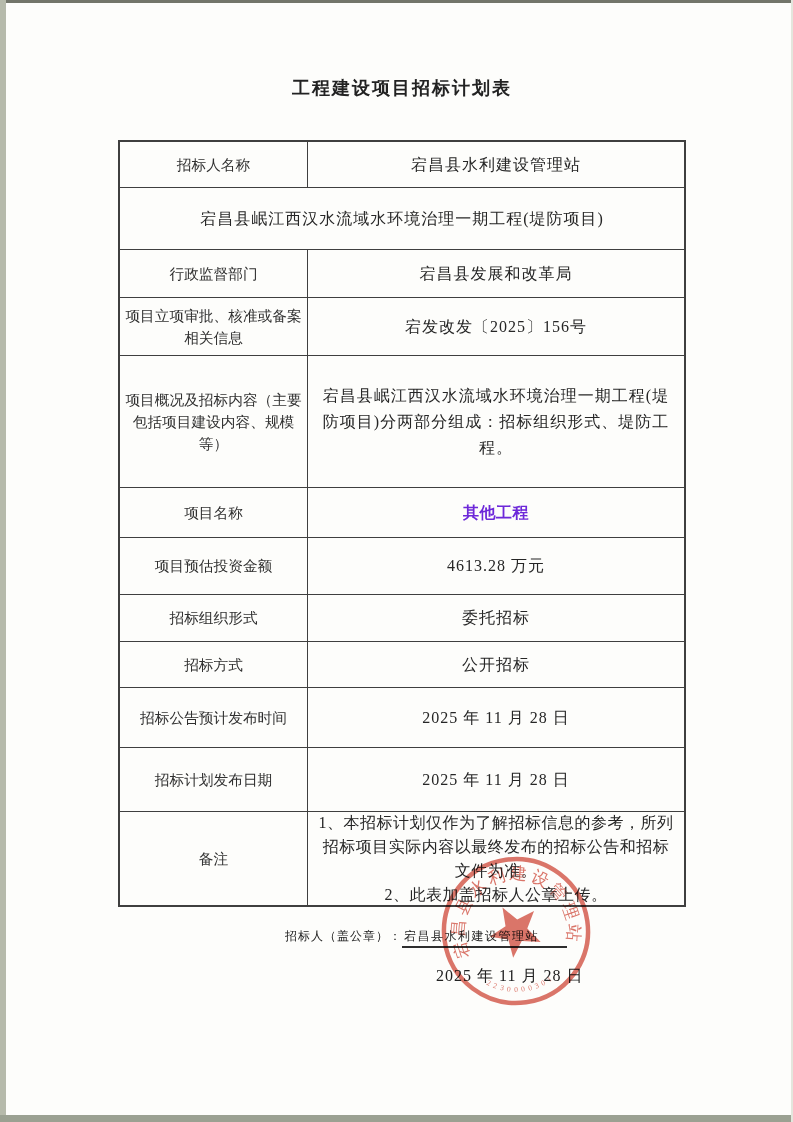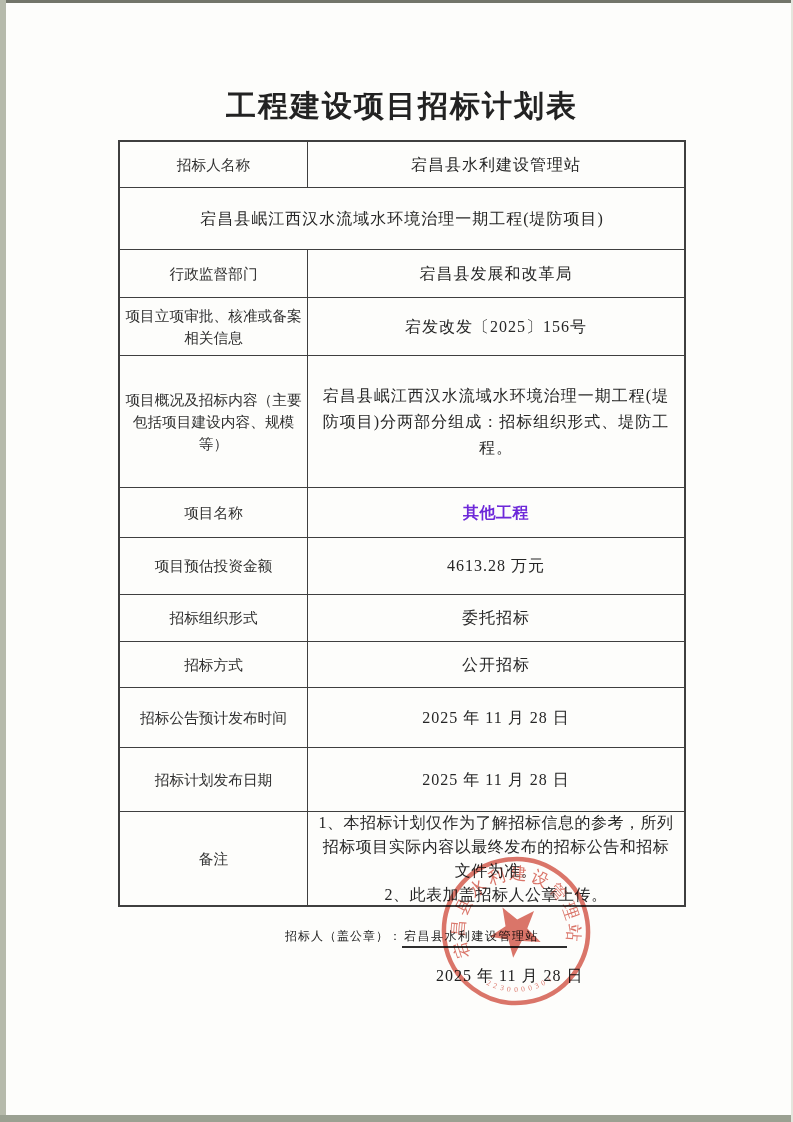--- a/index.html
+++ b/index.html
@@ -8,22 +8,22 @@
     background:#fdfdfb;overflow:hidden;
     font-family:"Liberation Serif","DejaVu Serif",serif;color:#2b2b2b;
   }
   .edge{position:absolute;}
   .edge.top{left:0;top:0;width:793px;height:3px;background:#72756a;}
   .edge.left{left:0;top:0;width:6px;height:1122px;background:#b6baab;}
   .edge.bottom{left:0;bottom:0;width:793px;height:7px;background:#9ba192;}
   .edge.right{right:0;top:0;width:2px;height:1122px;background:#e4e6dd;}
 
   .title{
-    position:absolute;left:118px;top:86px;width:568px;margin:0;
-    text-align:center;font-size:30px;font-weight:bold;letter-spacing:2px;
+    position:absolute;left:118px;top:76px;width:568px;margin:0;
+    text-align:center;font-size:18px;font-weight:bold;letter-spacing:2px;
     color:#222;
   }
 
   .btable{
     position:absolute;left:118px;top:140px;width:568px;
     border:2px solid #3f3f3f;box-sizing:border-box;
     display:flex;flex-direction:column;background:transparent;
   }
   .trow{display:flex;box-sizing:border-box;}
   .trow + .trow{border-top:1px solid #3f3f3f;}

